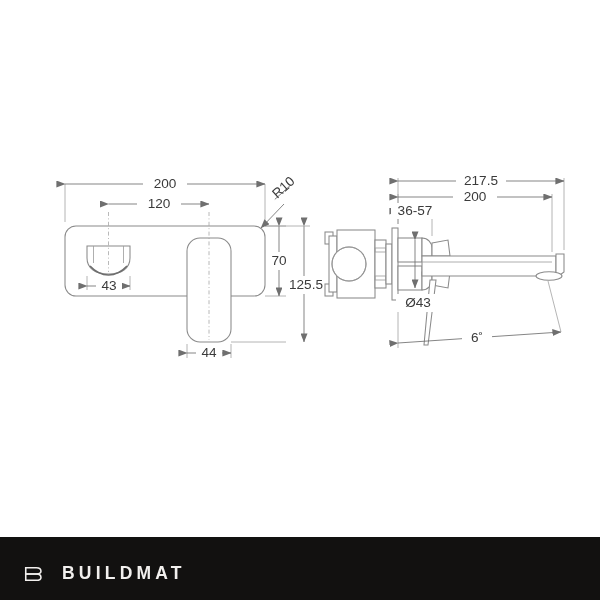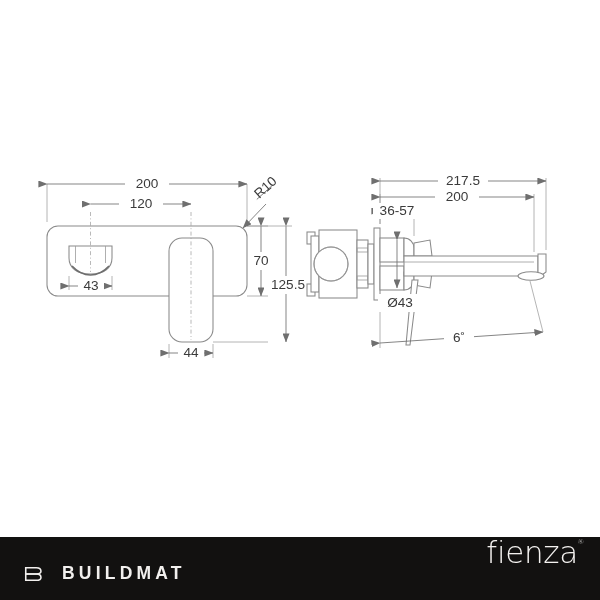--- a/index.html
+++ b/index.html
@@ -22,20 +22,21 @@
   }
 
   
   #drawing-area {
     position: absolute;
     left: 0;
     top: 0;
     width: 504px;
     height: 478px;
     background: #ffffff;
+    padding-left: 18px;
   }
   #drawing-svg {
     display: block;
     width: 600px;
     height: 478px;
   }
 
   
   #product-title {
     position: absolute;
@@ -291,18 +292,15 @@
   <div id="footer-bar">
 
     <div id="buildmat-logo">
       <svg id="buildmat-mark" viewBox="0 0 24 24">
         <path d="M3,5.2 L14.6,5.2 C17.6,5.2 19.6,6.9 19.6,9.1 C19.6,11.3 17.6,12 14.6,12 L3,12" fill="none" stroke="#f2f0ee" stroke-width="1.7" stroke-linecap="square"></path>
         <path d="M3,12 L14.6,12 C17.6,12 19.6,13.5 19.6,15.7 C19.6,17.9 17.6,18.8 14.6,18.8 L3,18.8 L3,5.2" fill="none" stroke="#f2f0ee" stroke-width="1.7" stroke-linecap="square"></path>
       </svg>
       <span id="buildmat-wordmark">BUILDMAT</span>
     </div>
 
-    <div id="fienza-logo">
-      <span id="fienza-wordmark"><span>fienza</span><sup id="fienza-tm">®</sup></span>
-    </div>
   </div>
 
 </div>
 
 </body></html>

